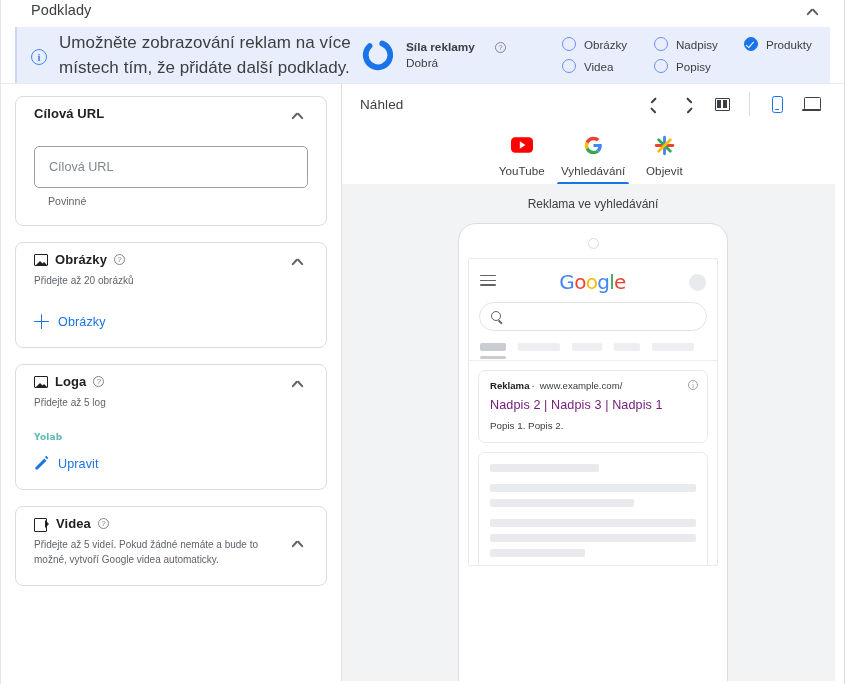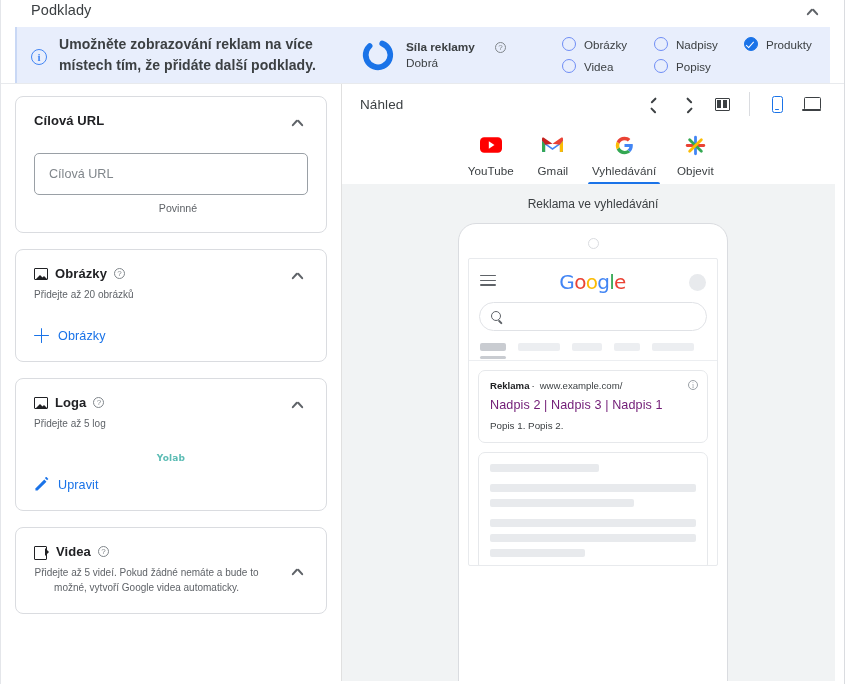--- a/index.html
+++ b/index.html
@@ -61,21 +61,21 @@
   }
   .i-circle {
     width: 16px; height: 16px; flex: none;
     border: 1.3px solid #4285f4; border-radius: 50%;
     color: #4285f4; font-size: 11px; font-weight: 700;
     display: flex; align-items: center; justify-content: center;
     font-family: "Liberation Serif", serif;
     margin-top: 4px;
   }
   .banner-text {
-    font-size: 14px; color: #3c4043; line-height: 1.48; letter-spacing: .05px; font-weight: bold;
+    font-size: 17px; color: #3c4043; line-height: 1.48; letter-spacing: .05px;
   }
   .strength {
     display: flex; align-items: center; gap: 11px;
     width: 195px; flex: none;
   }
   .ring { width: 34px; height: 34px; flex: none; }
   .strength-label { font-size: 11.8px; color: #3c4043; font-weight: 700; display: flex; align-items: center; gap: 20px; }
   .strength-value { font-size: 11.8px; color: #3c4043; margin-top: 2px; }
   .q-mark {
     width: 11px; height: 11px; border: 1px solid #80868b; border-radius: 50%;
@@ -121,24 +121,23 @@
   }
   .right {
     flex: 1; background: #f1f3f4;
     overflow: hidden; position: relative;
   }
 
   
   .card {
     border: 1px solid #dadce0; border-radius: 8px;
     background: #fff;
-    padding: 16px 18px 18px 18px;
+    padding: 9px 18px 18px 18px;
     margin-bottom: 16px;
     position: relative;
-    text-align: center;
   }
   .card-head {
     display: flex; align-items: flex-start; justify-content: space-between;
   }
   .card-title {
     font-size: 13px; color: #202124; font-weight: 700;
     display: flex; align-items: center; gap: 7px; letter-spacing: .1px;
   }
   .card-sub {
     font-size: 10px; color: #5f6368; margin-top: 6px; line-height: 1.5;
@@ -534,33 +533,20 @@
         <div class="tab">
           <div class="tab-ico">
             <svg width="22" height="16" viewBox="0 0 24 17">
               <rect x="0" y="0" width="24" height="17" rx="4.5" fill="#ff0000"></rect>
               <path d="M9.6 4.4l6.2 4.1-6.2 4.1z" fill="#fff"></path>
             </svg>
           </div>
           <div class="tab-label">YouTube</div>
         </div>
 
-        <div class="tab">
-          <div class="tab-ico">
-            <svg width="21" height="16" viewBox="0 0 24 18">
-              <path d="M2 17V6l10 7L22 6v11" fill="none"></path>
-              <path d="M0 17V4.2L12 12.5 24 4.2V17h-3.6V8.7L12 14.6 3.6 8.7V17z" fill="#4285f4"></path>
-              <path d="M0 4.2V1.6C0 .6.9 0 1.8.5L12 7.6 3.6 8.7z" fill="#c5221f"></path>
-              <path d="M24 4.2V1.6C24 .6 23.1 0 22.2.5L12 7.6l8.4 1.1z" fill="#ea4335"></path>
-              <path d="M0 4.2l3.6 4.5V17H1.5C.7 17 0 16.4 0 15.5z" fill="#34a853"></path>
-              <path d="M24 4.2l-3.6 4.5V17h2.1c.8 0 1.5-.6 1.5-1.5z" fill="#fbbc05"></path>
-            </svg>
-          </div>
-          <div class="tab-label">Gmail</div>
-        </div>
 
         <div class="tab active">
           <div class="tab-ico">
             <svg width="19" height="19" viewBox="0 0 48 48">
               <path fill="#4285f4" d="M45 24c0-1.6-.1-2.7-.4-4H24v8h12c-.2 2-1.6 5-4.5 7l6.9 5.3C42.5 36.5 45 30.8 45 24z"></path>
               <path fill="#34a853" d="M24 46c5.9 0 10.9-2 14.5-5.3l-6.9-5.3c-1.9 1.3-4.4 2.2-7.6 2.2-5.8 0-10.7-3.8-12.5-9.1l-7.1 5.5C8 41.2 15.4 46 24 46z"></path>
               <path fill="#fbbc05" d="M11.5 28.5c-.5-1.4-.7-2.9-.7-4.5s.3-3.1.7-4.5l-7.1-5.5C2.9 17 2 20.4 2 24s.9 7 2.4 10z"></path>
               <path fill="#ea4335" d="M24 10.5c3.3 0 6.2 1.1 8.5 3.3l6.3-6.3C34.9 4 29.9 2 24 2 15.4 2 8 6.8 4.4 14l7.1 5.5c1.8-5.3 6.7-9 12.5-9z"></path>
             </svg>
           </div>

